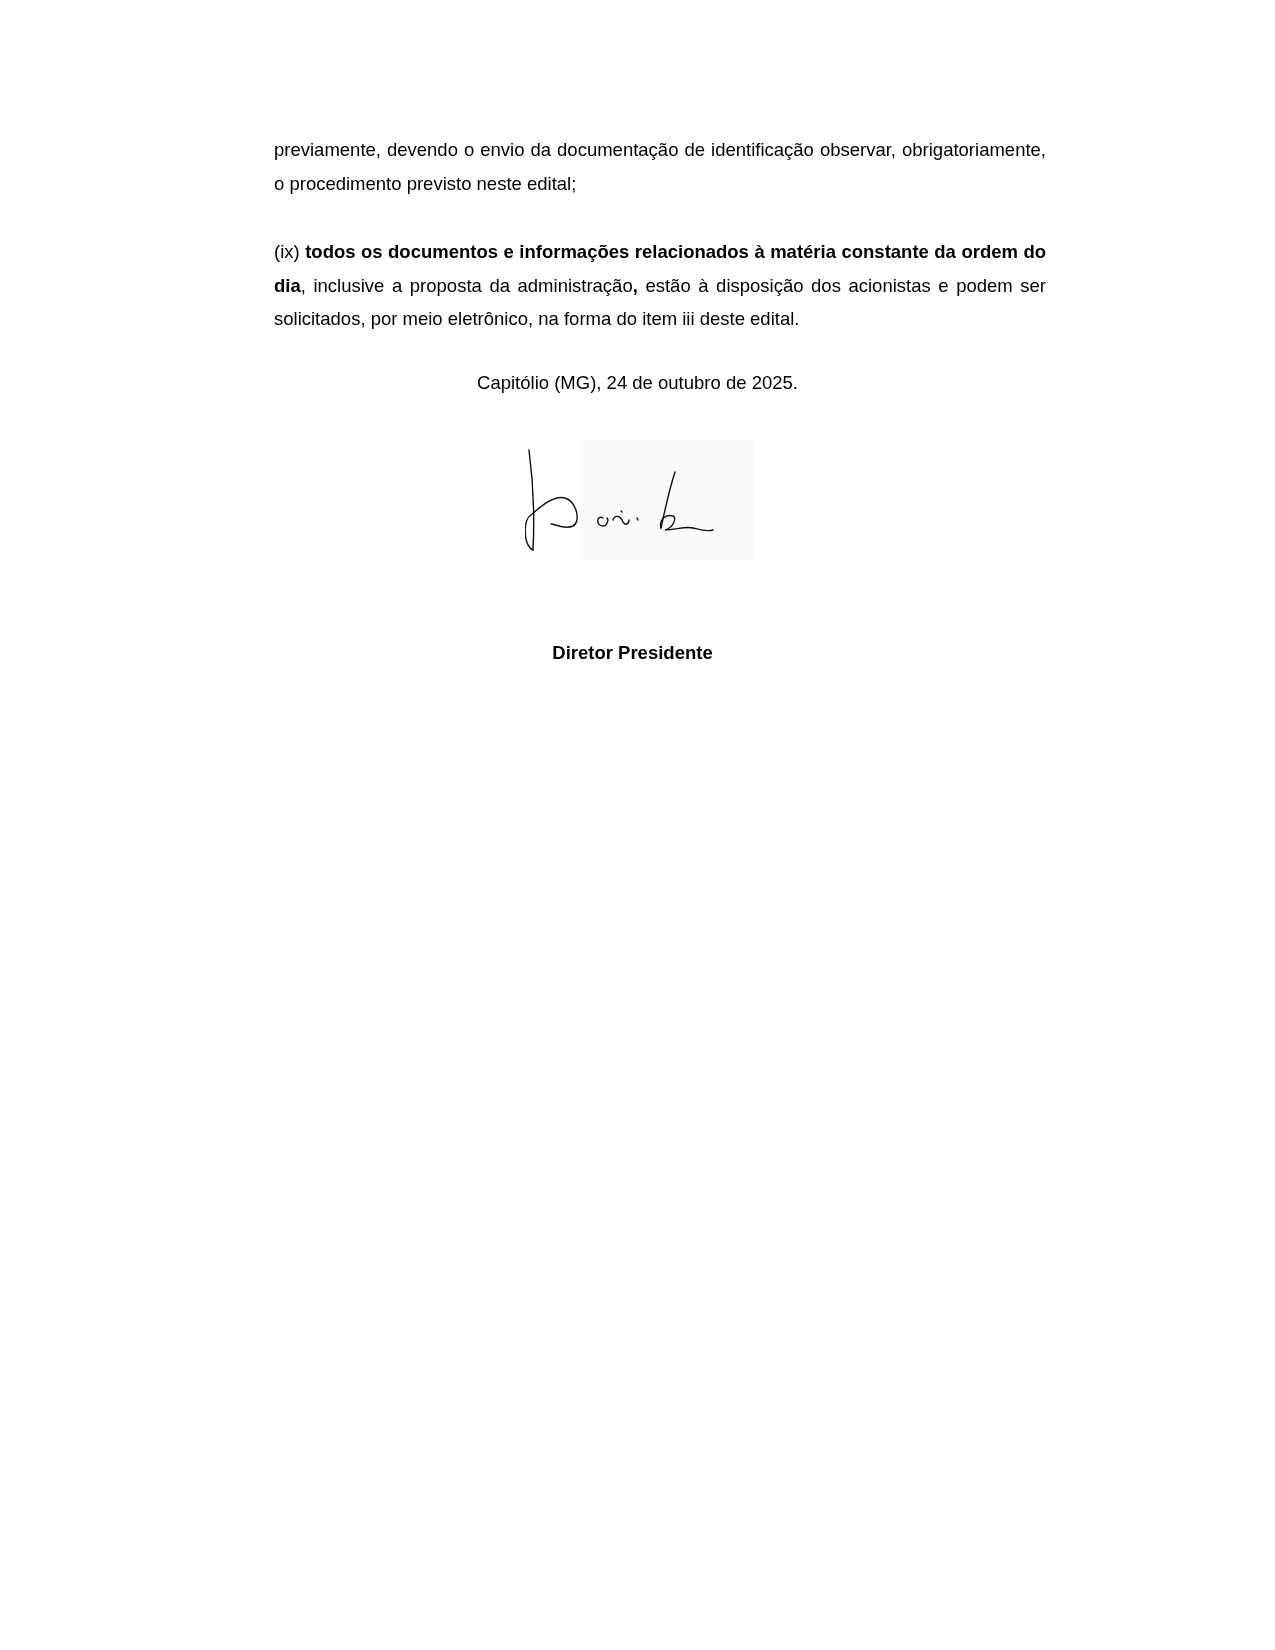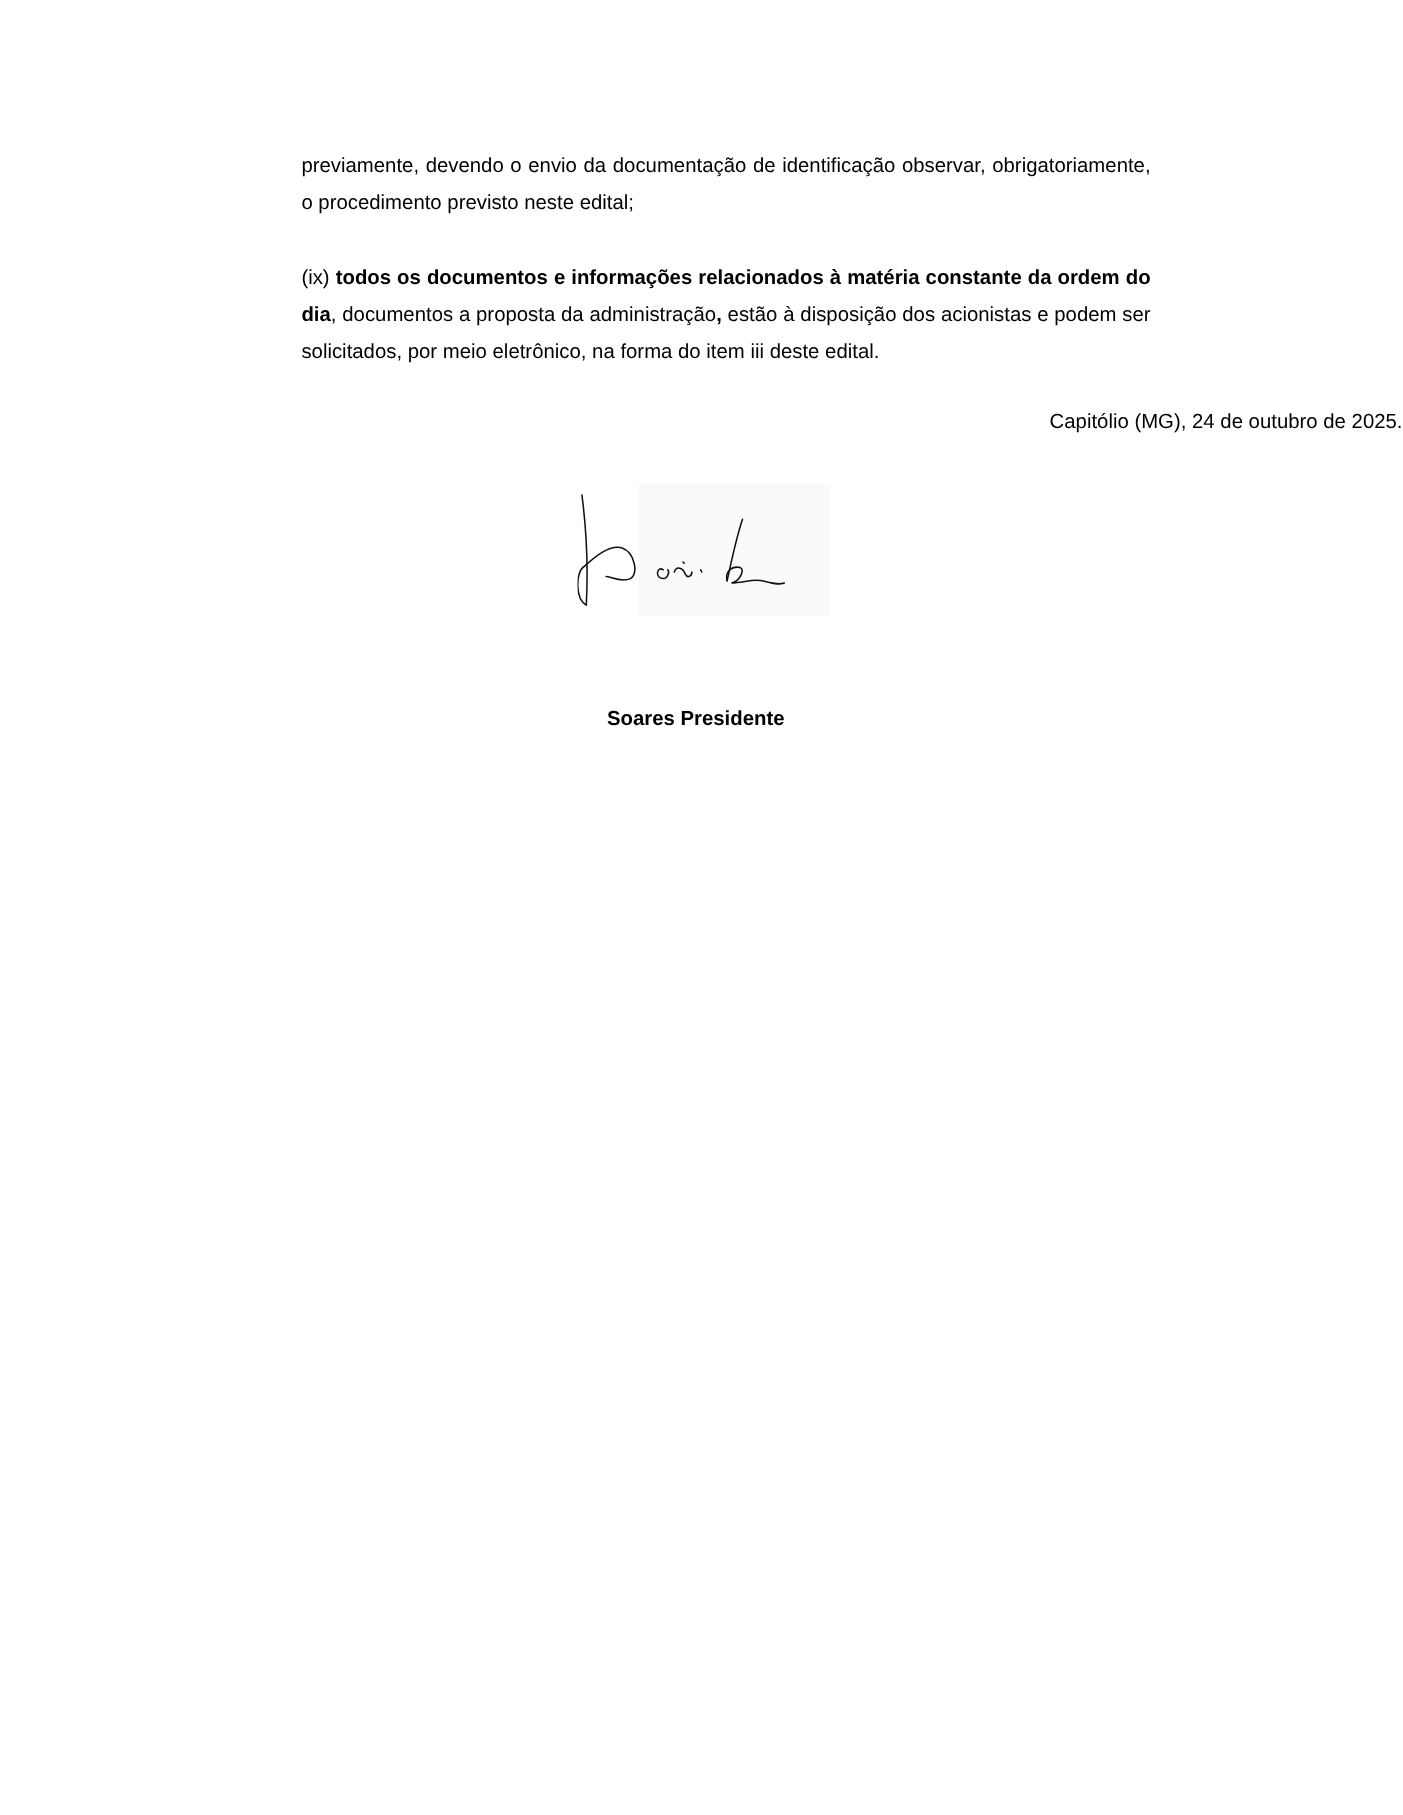--- a/index.html
+++ b/index.html
@@ -3,51 +3,51 @@
 <meta charset="utf-8">
 <style>
   html, body { margin: 0; padding: 0; background: #ffffff; }
   body { width: 1275px; height: 1650px; position: relative; overflow: hidden;
          font-family: "Liberation Sans", sans-serif; color: #000; }
   .page { position: absolute; left: 0; top: 0; width: 1154px; height: 1650px; background: #fff; }
   .para { position: absolute; left: 274px; width: 772px; font-size: 18.5px; line-height: 33.5px;
           text-align: justify; margin: 0; }
   .p1 { top: 133px; }
   .p2 { top: 235px; }
-  .place-date { position: absolute; left: 0; width: 1275px; top: 370px; text-align: right;
+  .place-date { position: absolute; left: 0; width: 1275px; top: 370px; text-align: center;
                 font-size: 18.5px; line-height: 26px; }
   .signature { position: absolute; left: 525px; top: 440px; width: 230px; height: 125px; }
   .sig-name, .sig-title { position: absolute; left: 0; width: 1265px; text-align: center;
                           font-size: 18.5px; font-weight: bold; line-height: 26px; }
   .sig-name { top: 607px; }
   .sig-title { top: 640px; }
   b { font-weight: bold; }
 </style>
 </head>
 <body>
 
 <div class="page">
 
   <p class="para p1">previamente, devendo o envio da documentação de identificação observar, obrigatoriamente, o procedimento previsto neste edital;</p>
 
-  <p class="para p2"><span>(ix) </span><b>todos os documentos e informações relacionados à matéria constante da ordem do dia</b><span>, documentos a proposta da administração</span><b>,</b><span> estão à disposição dos acionistas e podem ser solicitados, por meio eletrônico, na forma do item iii deste edital.</span></p>
+  <p class="para p2"><span>(ix) </span><b>todos os documentos e informações relacionados à matéria constante da ordem do dia</b><span>, inclusive a proposta da administração</span><b>,</b><span> estão à disposição dos acionistas e podem ser solicitados, por meio eletrônico, na forma do item iii deste edital.</span></p>
 
   <div class="place-date">Capitólio (MG), 24 de outubro de 2025.</div>
 
   <div class="signature">
     <svg width="230" height="125" viewBox="0 0 230 125" xmlns="http://www.w3.org/2000/svg">
       <rect x="55" y="0" width="175" height="120" fill="#f7f7f7" opacity="0.6"></rect>
       <g fill="none" stroke="#111" stroke-width="1.4" stroke-linecap="round">
         <path d="M4 10 C 8 40, 10 70, 8 110"></path>
         <path d="M8 110 C -2 105, -2 80, 6 75 C 14 68, 28 55, 40 58 C 52 62, 56 82, 48 86 C 40 90, 30 84, 26 84"></path>
         <path d="M78 78 C 72 74, 70 86, 78 86 C 82 86, 84 80, 82 78"></path>
         <path d="M88 80 C 90 74, 96 76, 98 82 C 100 86, 104 84, 104 80"></path>
         <path d="M96 71 L 97 72"></path>
         <path d="M112 78 L 113 80"></path>
         <path d="M150 32 C 144 50, 140 70, 136 88"></path>
         <path d="M136 88 C 134 80, 140 74, 148 76 C 152 78, 148 88, 140 90 C 150 90, 160 86, 168 88 C 176 90, 182 92, 188 90"></path>
       </g>
     </svg>
   </div>
 
-  <div class="sig-title">Soares Presidente</div>
+  <div class="sig-title">Diretor Presidente</div>
 
 </div>
 
 </body></html>

